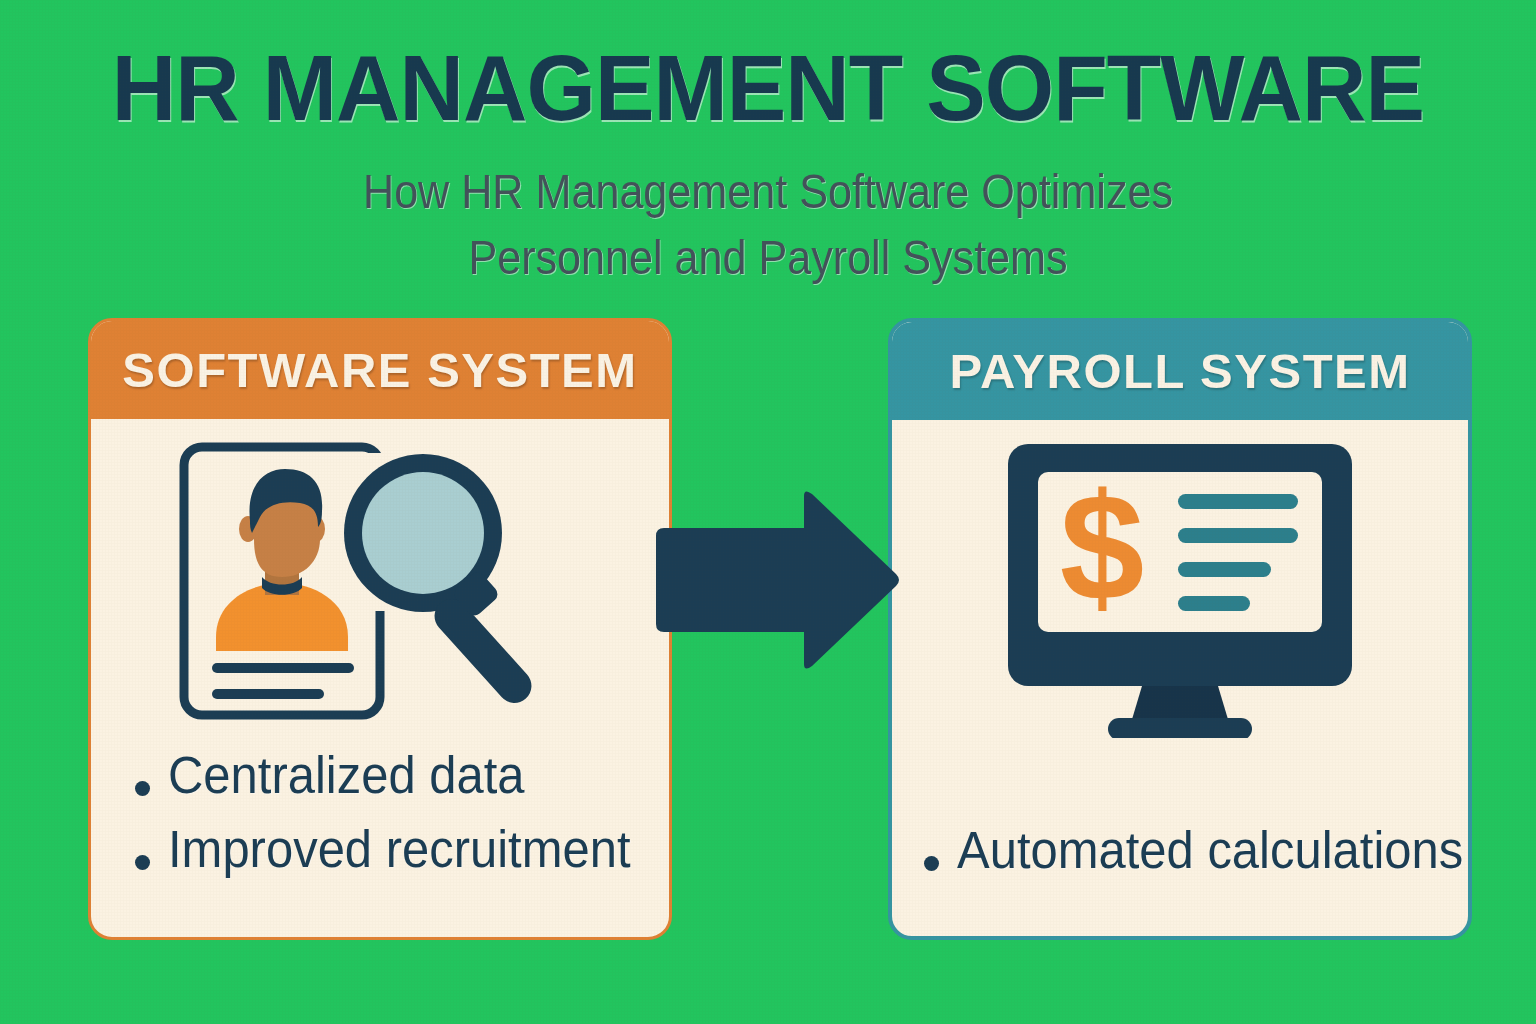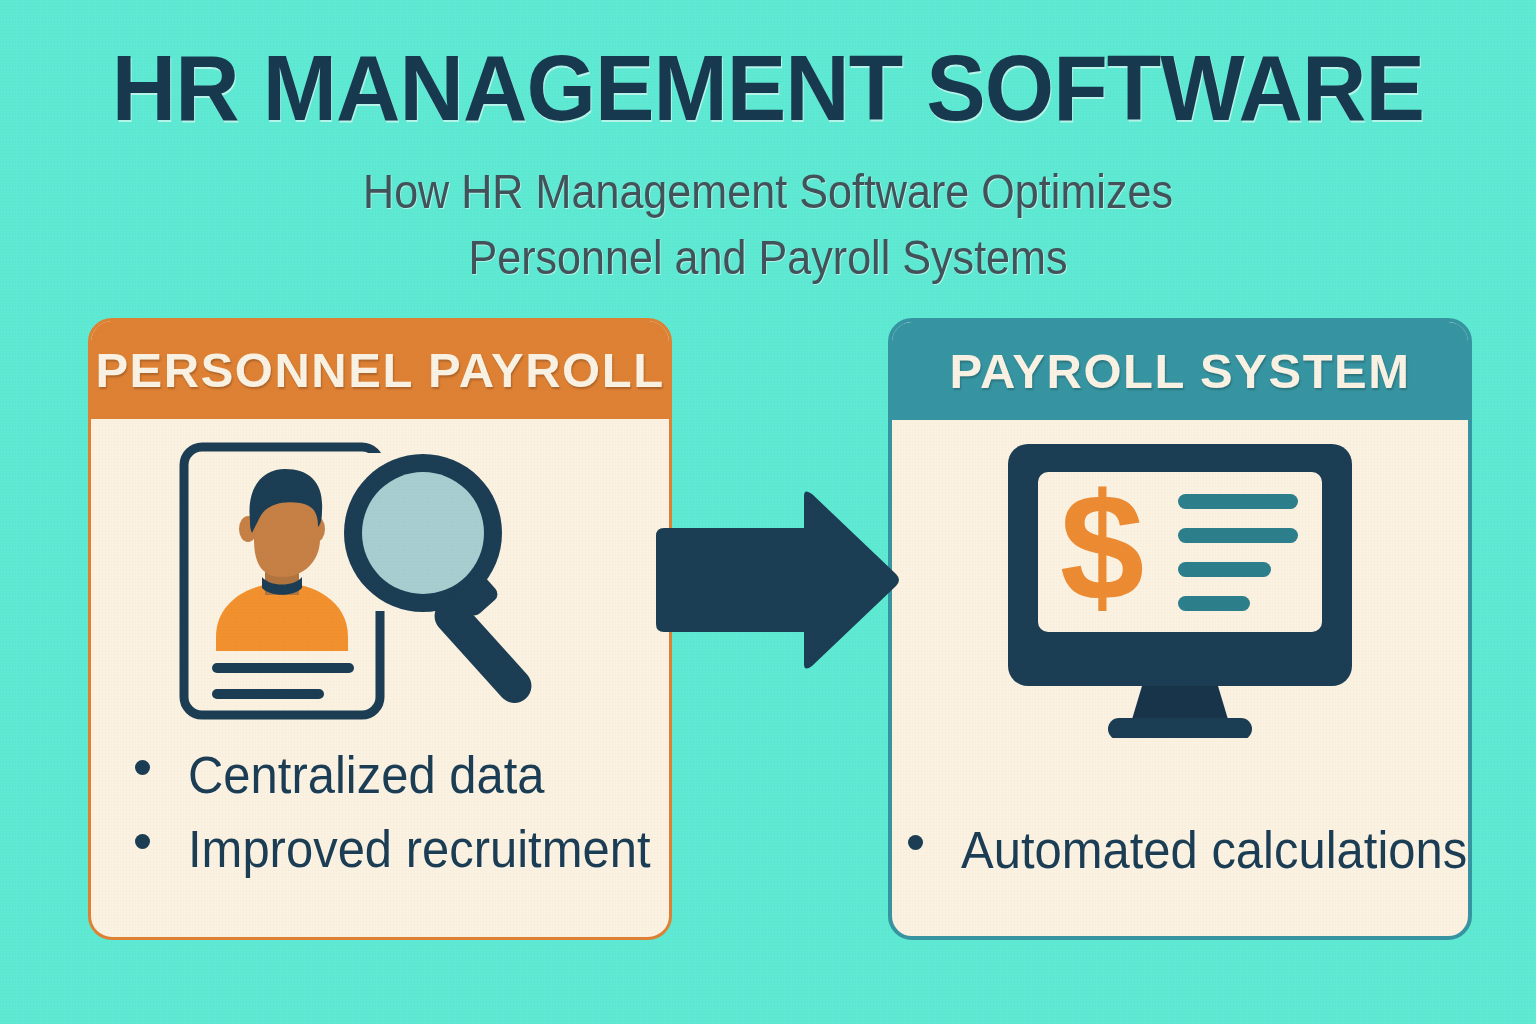--- a/index.html
+++ b/index.html
@@ -8,21 +8,21 @@
   html, body {
     width:1536px; height:1024px;
     background:#FBF2E2;
     font-family:"Liberation Sans", sans-serif;
     overflow:hidden;
   }
 
   .canvas {
     position:relative;
     width:1536px; height:1024px;
-    background:#5eead4;
+    background:#22c55e;
   }
 
   
   .grain {
     position:absolute; inset:0;
     pointer-events:none;
     opacity:.035;
     background-image:
       repeating-linear-gradient(0deg,  rgba(120,90,50,.5) 0 1px, transparent 1px 3px),
       repeating-linear-gradient(90deg, rgba(120,90,50,.5) 0 1px, transparent 1px 3px);
@@ -95,44 +95,43 @@
     height:300px;
     display:flex; align-items:center; justify-content:center;
   }
 
   .bullets {
     position:absolute;
     left:0; bottom:52px; width:100%;
     padding-left:44px;
   }
   .bullet {
-    display:flex; align-items:center;
+    display:flex; align-items:flex-end;
     margin-bottom:16px;
     white-space:nowrap;
-    gap:20px;
   }
   .bullet:last-child { margin-bottom:8px; }
   .dot {
     width:15px; height:15px;
     border-radius:50%;
     background:#1B3D54;
     flex:0 0 auto;
     margin-right:18px;
     position:relative; top:-9px;
   }
   .bullet-text {
     font-family:"Liberation Sans Narrow","Liberation Sans", sans-serif;
     font-size:51px;
     line-height:58px;
     color:#1B3D54;
     transform:scaleX(.96);
     transform-origin:left center;
     text-shadow:1px 1px 0 rgba(255,255,255,.4);
   }
-  .card.right .bullets { padding-left:16px; }
+  .card.right .bullets { padding-left:32px; }
 
   
   .arrow {
     position:absolute;
     left:652px; top:490px;
     width:250px; height:180px;
     z-index:20;
   }
 </style>
 </head>
@@ -143,21 +142,21 @@
   <div class="title">HR MANAGEMENT SOFTWARE</div>
 
   <div class="subtitle">
     <span>How HR Management Software Optimizes</span>
     <span>Personnel and Payroll Systems</span>
   </div>
 
   <div class="card left">
 
     <div class="card-header">
-      <div class="label">PERSONNEL PAYROLL</div>
+      <div class="label">SOFTWARE SYSTEM</div>
     </div>
 
     <div class="card-body">
 
       <div class="art">
         <svg width="420" height="300" viewBox="0 0 420 300">
           <defs>
             <clipPath id="idClip">
               <rect x="14" y="10" width="196" height="268" rx="18"></rect>
             </clipPath>

